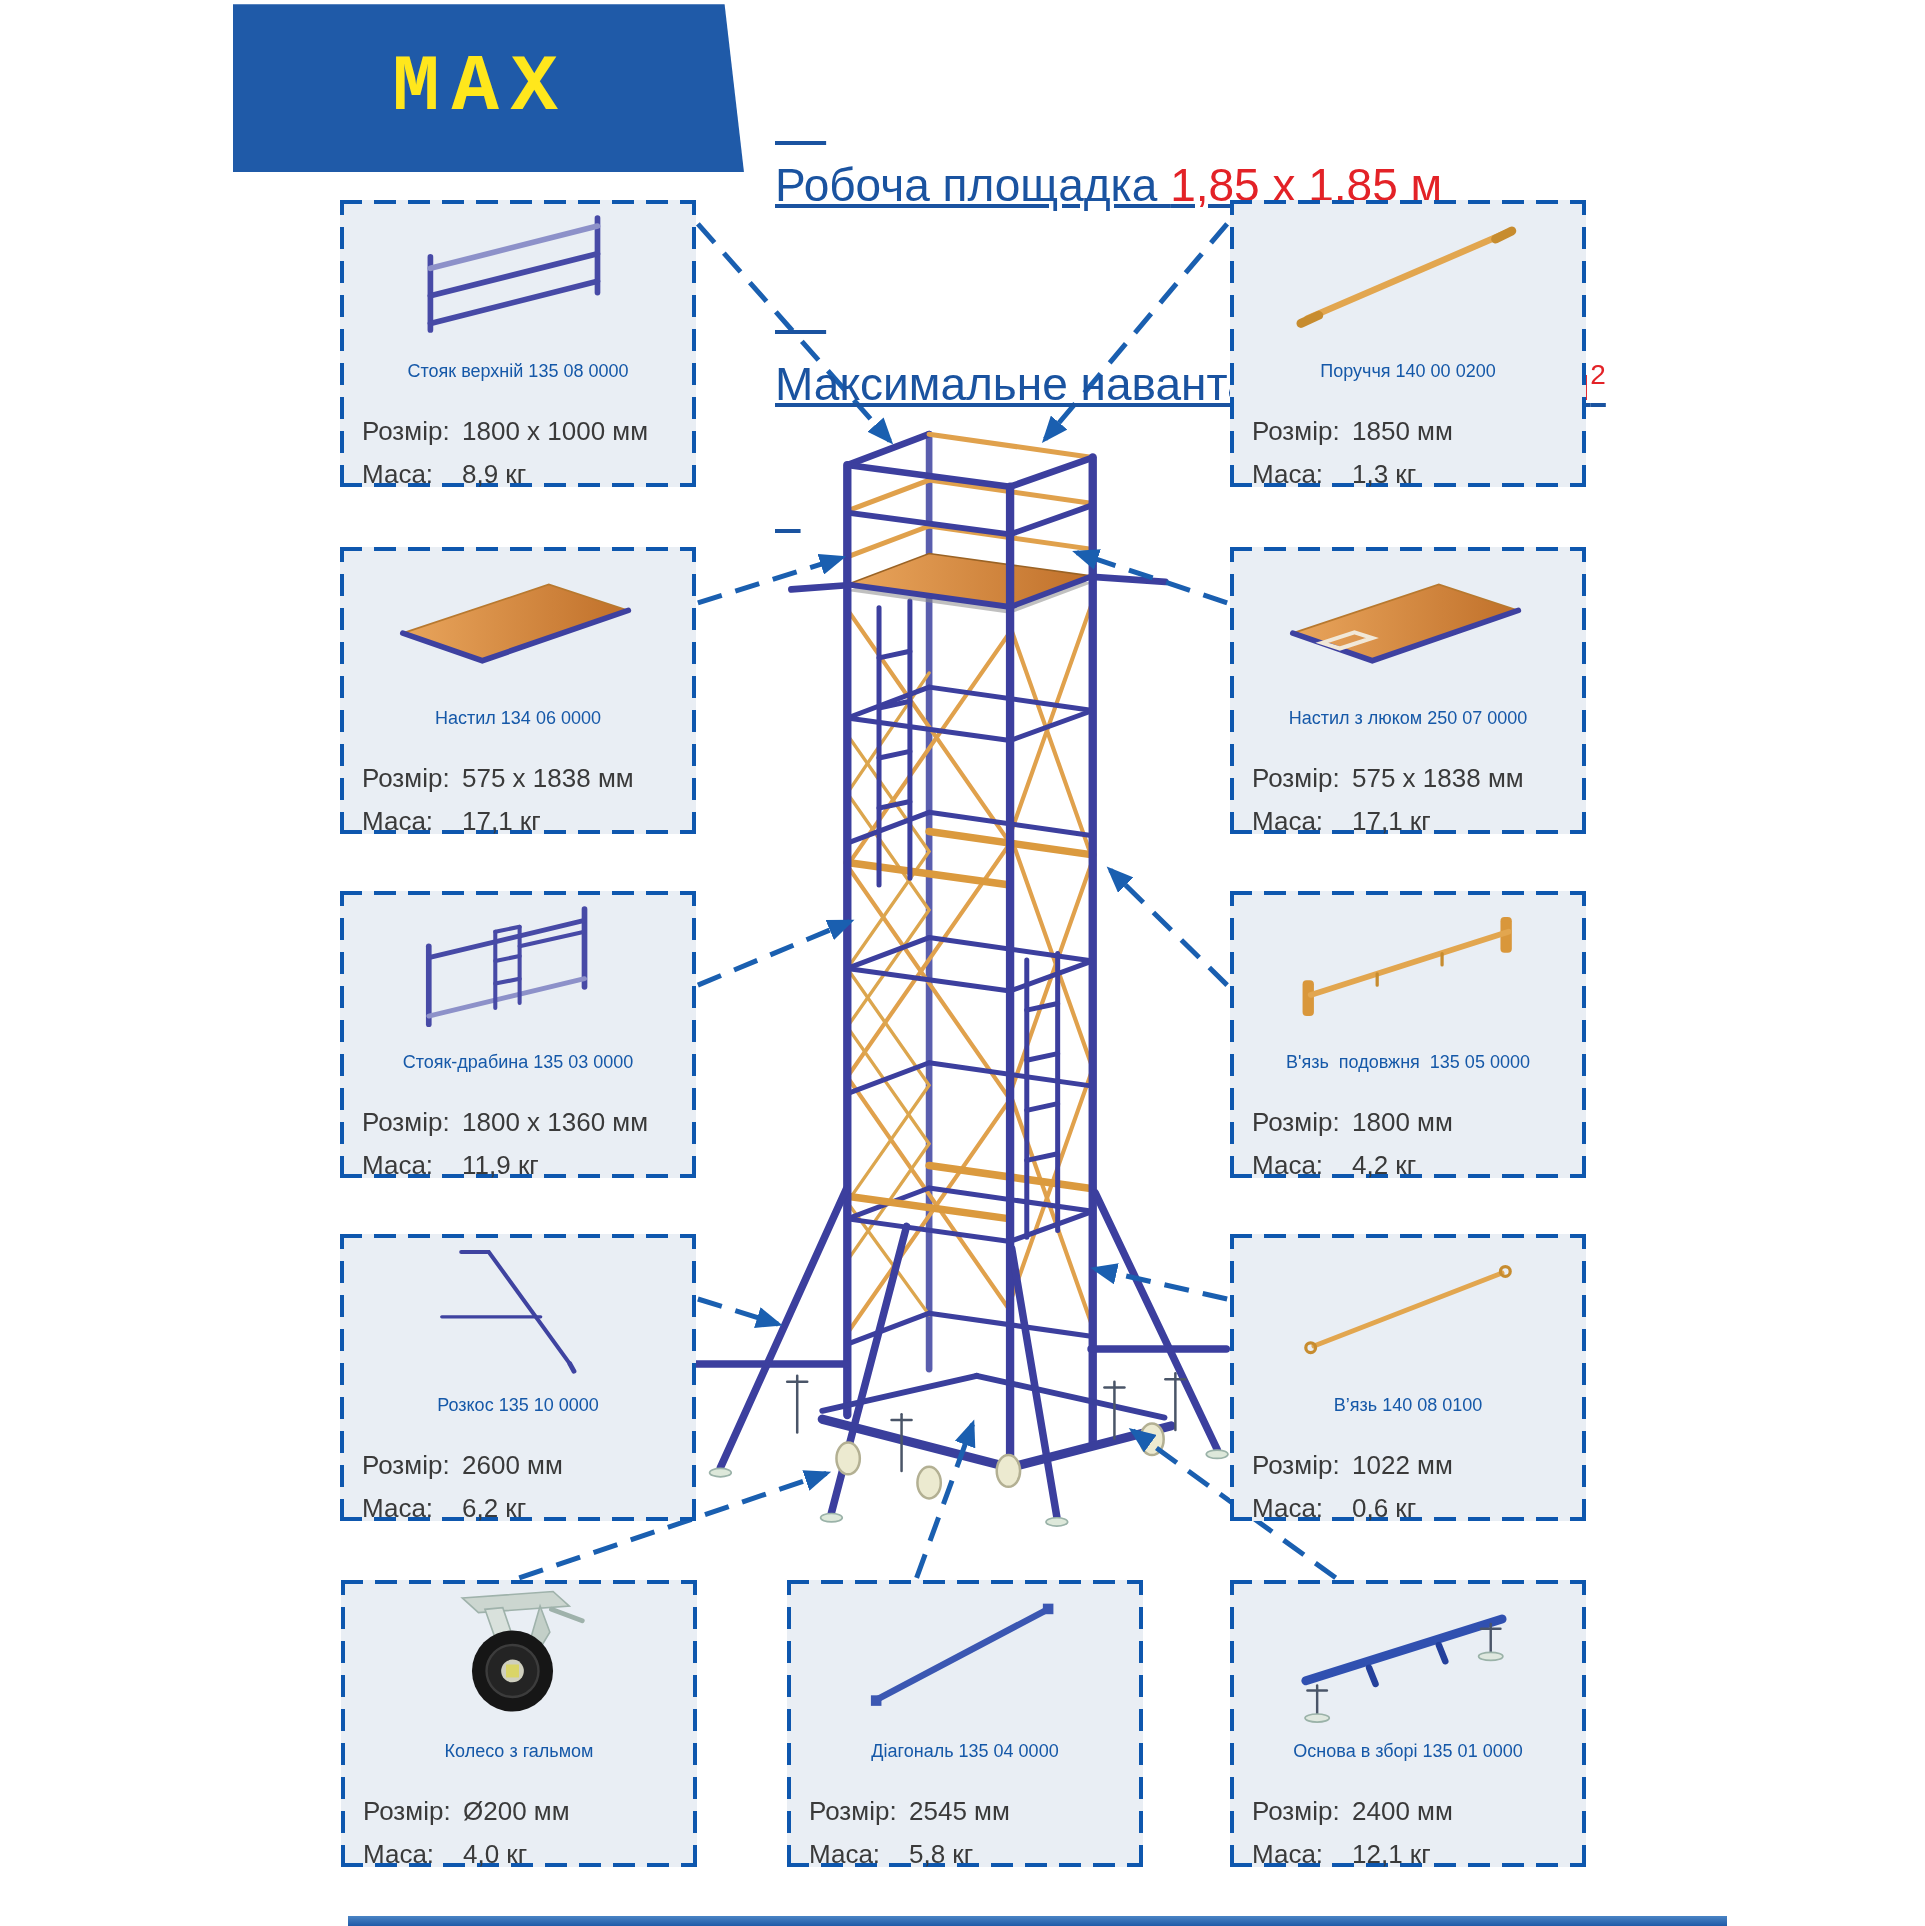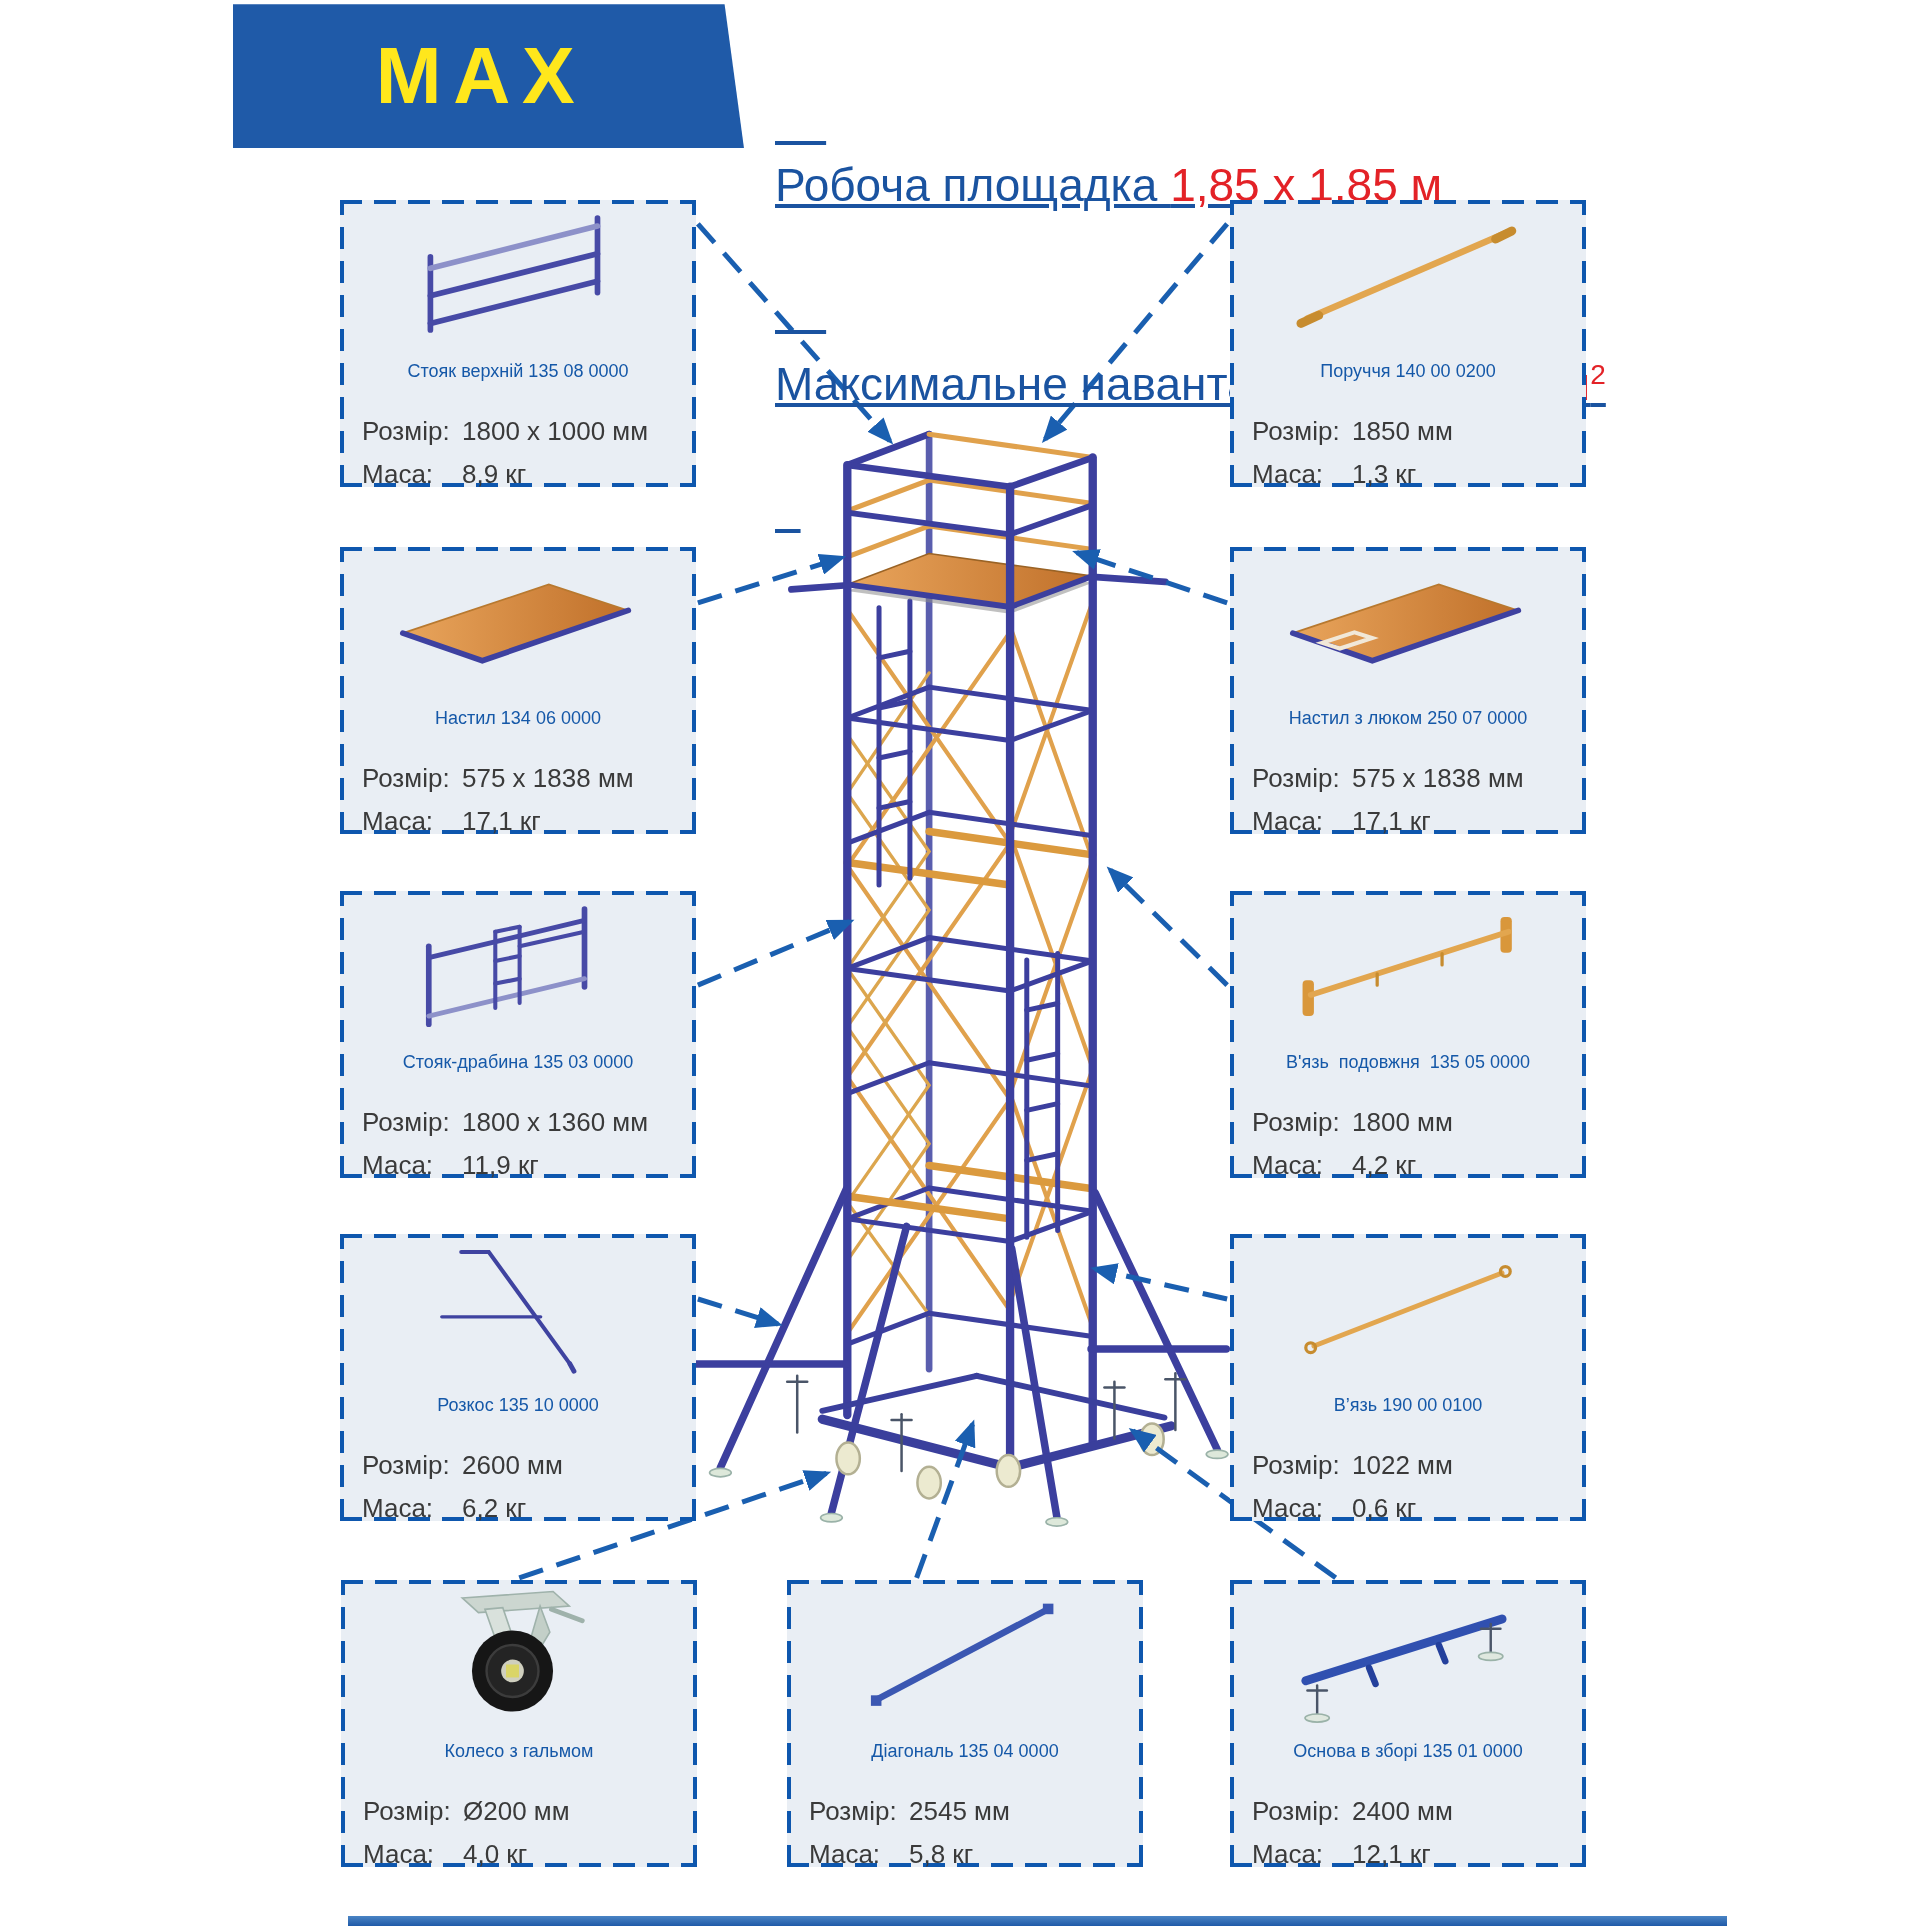--- a/index.html
+++ b/index.html
@@ -1,21 +1,21 @@
 <!DOCTYPE html>
 <html style="font-size:13.4px"><head>
 <meta charset="utf-8">
 <style>
   html,body{margin:0;padding:0;background:#ffffff;}
   .page{position:relative;width:1925px;height:1926px;background:#ffffff;overflow:hidden;
         font-family:"Liberation Sans",sans-serif;}
   
-  .brand-box{position:absolute;left:233px;top:4.2px;width:511px;height:144px;background:#1f5aa8;
+  .brand-box{position:absolute;left:233px;top:4.2px;width:511px;height:168px;background:#1f5aa8;
              clip-path:polygon(0 0,96.2% 0,100% 100%,0 100%);
-             display:flex;align-items:center;justify-content:center;}
+             display:flex;align-items:center;justify-content:center;font-family:Liberation Mono, monospace;}
   .brand-box span{color:#ffe71c;font-size:79px;font-weight:bold;letter-spacing:11.7px;padding-right:15px;}
   .head-text{position:absolute;left:775px;top:28px;font-size:46px;color:#1a53a0;line-height:63px;white-space:pre;text-decoration:underline;}
   .head-text .red{color:#e32227;}
   .head-text sup{font-size:28px;}
   
   .card{position:absolute;width:356px;height:287px;background-color:#e9eef4;box-sizing:border-box;
         background-image:
           repeating-linear-gradient(90deg,#0e57ae 0 22px,rgba(0,0,0,0) 22px 34px),
           repeating-linear-gradient(90deg,#0e57ae 0 22px,rgba(0,0,0,0) 22px 34px),
           repeating-linear-gradient(0deg,#0e57ae 0 22px,rgba(0,0,0,0) 22px 34px),
@@ -313,21 +313,21 @@
   </div>
 
   <div class="card" style="left:1230px;top:1234px">
     <div class="illus">
       <svg viewBox="0 0 340 180" width="276" height="146" fill="none" stroke-linecap="round">
         <path d="M54 132 L286 42" stroke="#e2a64f" stroke-width="6"></path>
         <circle cx="50" cy="134" r="6" stroke="#c78c2f" stroke-width="4"></circle>
         <circle cx="290" cy="40" r="6" stroke="#c78c2f" stroke-width="4"></circle>
       </svg>
     </div>
-    <div class="card-title">В’язь 190 00 0100</div>
+    <div class="card-title">В’язь 140 08 0100</div>
     <div class="specs">
       <div><span class="spec-label">Розмір:</span><span>1022 мм</span></div>
       <div><span class="spec-label">Маса:</span><span>0,6 кг</span></div>
     </div>
   </div>
 
   <div class="card" style="left:341px;top:1580px">
     <div class="illus">
       <svg viewBox="0 0 340 180" width="276" height="146" fill="none" stroke-linecap="round">
         <polygon points="100,16 212,8 232,26 120,34" fill="#ccd6d0" stroke="#9fb2ab" stroke-width="2"></polygon>

